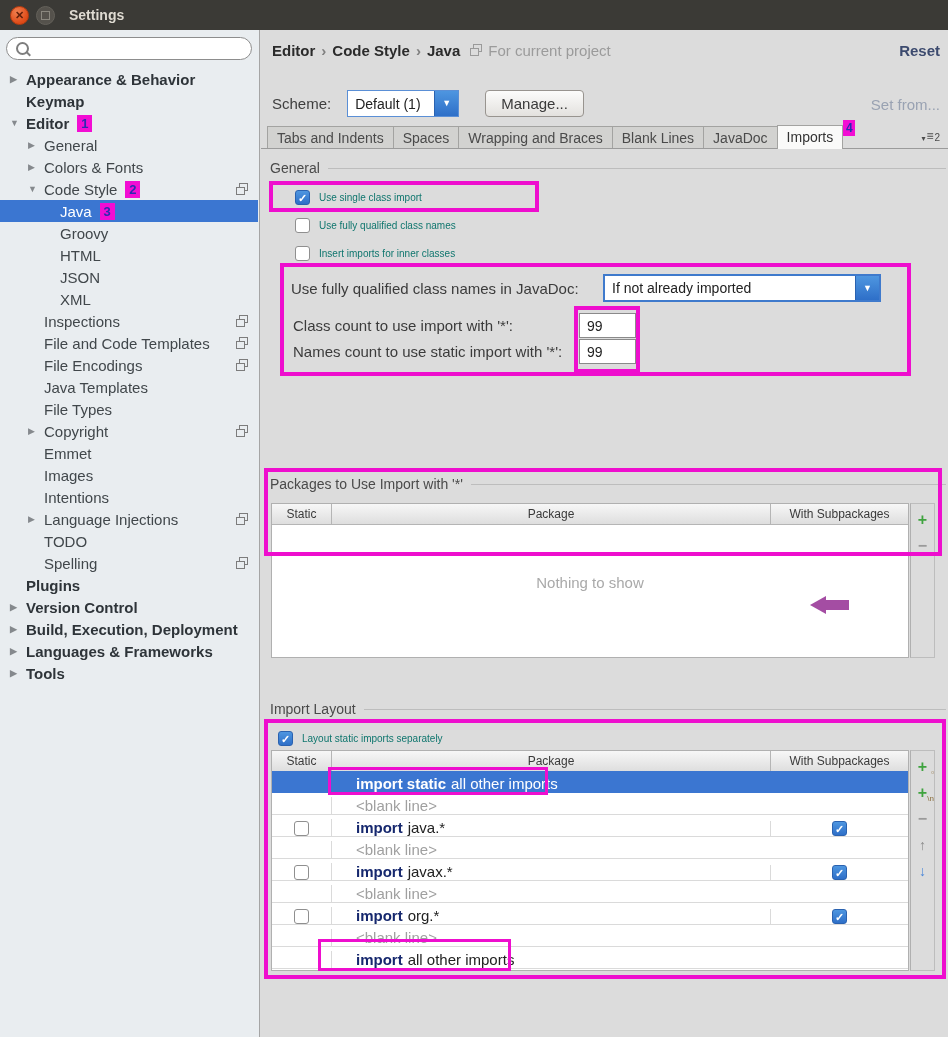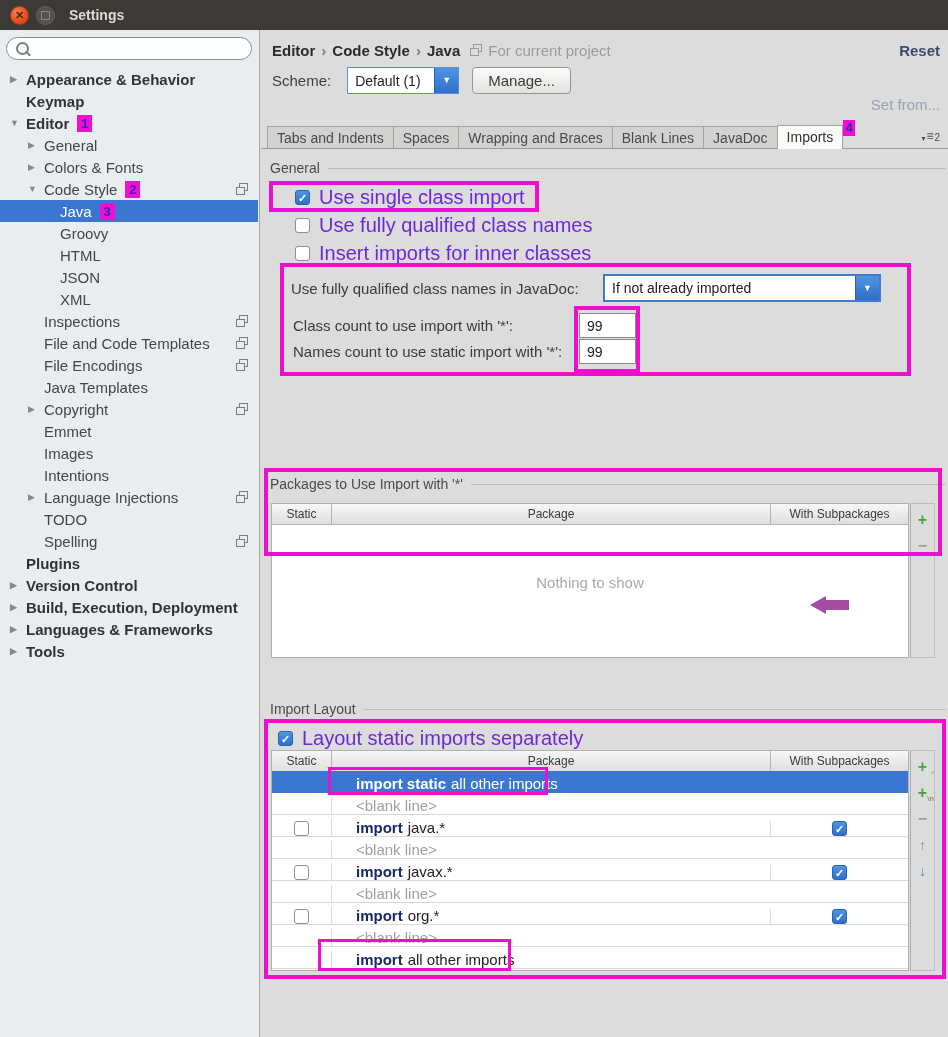--- a/index.html
+++ b/index.html
@@ -46,51 +46,51 @@
 
   .crumbs{position:absolute;left:11px;top:10px;right:8px;height:20px;display:flex;align-items:center;font-size:15px;}
   .crumb{font-weight:bold;color:#2B2B2B;}
   .crumb-sep{color:#808080;margin:0 6px;font-weight:bold;}
   .crumb-icon{position:relative;width:12px;height:12px;margin:0 6px 0 10px;}
   .crumb-icon::before{content:"";position:absolute;right:0;top:0;width:7px;height:6px;border:1px solid #9A9A9A;}
   .crumb-icon::after{content:"";position:absolute;left:0;bottom:0;width:7px;height:6px;border:1px solid #9A9A9A;background:#DCDCDC;}
   .context-note{color:#9B9B9B;}
   .reset-link{margin-left:auto;font-weight:bold;color:#3C4A6E;}
 
-  .scheme-row{position:absolute;left:11px;top:36px;height:28px;display:flex;align-items:center;font-size:15px;color:#3E3E3E;}
+  .scheme-row{position:absolute;left:11px;top:59px;height:28px;display:flex;align-items:center;font-size:15px;color:#3E3E3E;}
   .combo{width:112px;height:27px;background:#FFFFFF;border:1px solid #5A8FD6;display:flex;
          margin-left:16px;box-sizing:border-box;}
   .combo-val{flex:1;font-size:14px;color:#222;padding:5px 0 0 7px;white-space:nowrap;overflow:hidden;}
   .combo-btn{width:23px;background:linear-gradient(#4E96E0,#2E6FC8);border-left:1px solid #2A62B0;
              color:#FFF;font-size:9px;display:flex;align-items:center;justify-content:center;}
   .btn{height:27px;background:linear-gradient(#FCFCFB,#E3E1DE);border:1px solid #98948F;border-radius:4px;
        font-size:15px;color:#3A3A3A;display:flex;align-items:center;justify-content:center;
        box-sizing:border-box;padding:0 15px;font-family:"Liberation Sans",sans-serif;}
-  .btn-manage{margin-left:13px;}
+  .btn-manage{margin-left:26px;}
   .btn-manage::first-letter,.btn-apply::first-letter{text-decoration:underline;}
   .set-from{position:absolute;right:8px;top:66px;color:#99A2B2;font-size:15px;}
 
   .tab-bar{position:absolute;left:0;right:0;top:92px;height:26px;border-bottom:1px solid #9B9B9B;
            display:flex;align-items:flex-end;padding-left:6px;box-sizing:content-box;}
   .tab{background:#D2D2D0;border:1px solid #A3A3A1;border-bottom:none;height:22px;box-sizing:border-box;
        padding:3px 9px 0 9px;font-size:14px;color:#4A4A4A;margin-right:-1px;position:relative;white-space:nowrap;}
   .tab.selected{background:#FAFAF9;height:24px;margin-bottom:-1px;z-index:2;color:#333;}
   .tab-badge{position:absolute;top:-6px;right:-13px;background:#F20DD3;color:#2B2BB0;font-weight:bold;
              font-size:12px;min-width:12px;height:16px;line-height:16px;text-align:center;z-index:3;}
   .tab-overflow{position:absolute;right:8px;bottom:5px;color:#4C4C4C;font-size:12px;display:flex;align-items:flex-end;}
   .tab-overflow .car{font-size:8px;margin-right:1px;}
   .tab-overflow .cnt{font-size:10px;margin-left:1px;}
 
   .group-row{position:absolute;display:flex;align-items:center;left:9px;right:2px;height:16px;
              font-size:14px;color:#4A4A4A;}
   .group-row .rule{flex:1;border-top:1px solid #BDBDBD;margin-left:8px;}
   .g-general{top:130px;} .g-packages{top:446px;} .g-import{top:671px;}
 
   .cb-rows{position:absolute;left:0;top:0;}
-  .cb-row{position:absolute;left:34px;height:20px;display:flex;align-items:center;font-size:20px;color:#6d28d9;white-space:nowrap;}
+  .cb-row{position:absolute;left:34px;height:20px;display:flex;align-items:center;font-size:10px;color:#0f766e;white-space:nowrap;}
   .cb-row:nth-child(1){top:157px;} .cb-row:nth-child(2){top:185px;} .cb-row:nth-child(3){top:213px;}
   .cbx{width:15px;height:15px;background:#FFF;border:1px solid #8F8F8F;border-radius:3px;
        box-sizing:border-box;margin-right:9px;flex:0 0 15px;}
   .cbx.checked{background:linear-gradient(#4E96E0,#2E6FC8);border-color:#2A62B0;color:#FFF;
                font-size:11px;font-weight:bold;text-align:center;line-height:14px;}
   .cbx.checked::after{content:"✓";}
 
   .jd-row{position:absolute;left:30px;top:245px;height:27px;display:flex;align-items:center;font-size:15px;color:#3B3B3B;}
   .jd-combo{position:absolute;left:342px;top:244px;width:278px;height:28px;background:#FFF;
             border:2px solid #3F7ACC;display:flex;box-sizing:border-box;}
@@ -239,20 +239,24 @@
         <div class="tree-row lvl1">
           <span class="tree-arrow"></span>
           <span class="tree-label">File Encodings</span>
           <span class="proj-icon"></span>
         </div>
         <div class="tree-row lvl1">
           <span class="tree-arrow"></span>
           <span class="tree-label">Java Templates</span>
         </div>
         <div class="tree-row lvl1">
+          <span class="tree-arrow"></span>
+          <span class="tree-label">File Types</span>
+        </div>
+        <div class="tree-row lvl1">
           <span class="tree-arrow">▶</span>
           <span class="tree-label">Copyright</span>
           <span class="proj-icon"></span>
         </div>
         <div class="tree-row lvl1">
           <span class="tree-arrow"></span>
           <span class="tree-label">Emmet</span>
         </div>
         <div class="tree-row lvl1">
           <span class="tree-arrow"></span>

